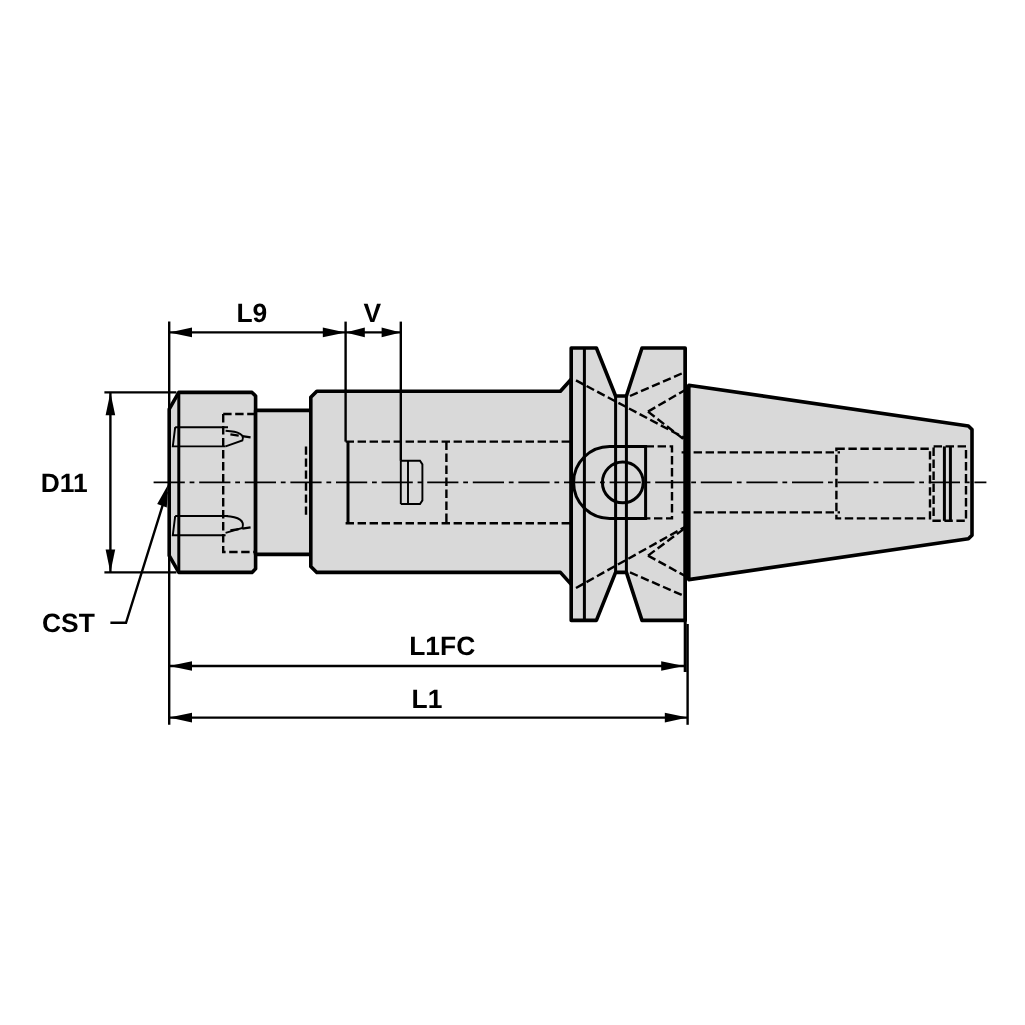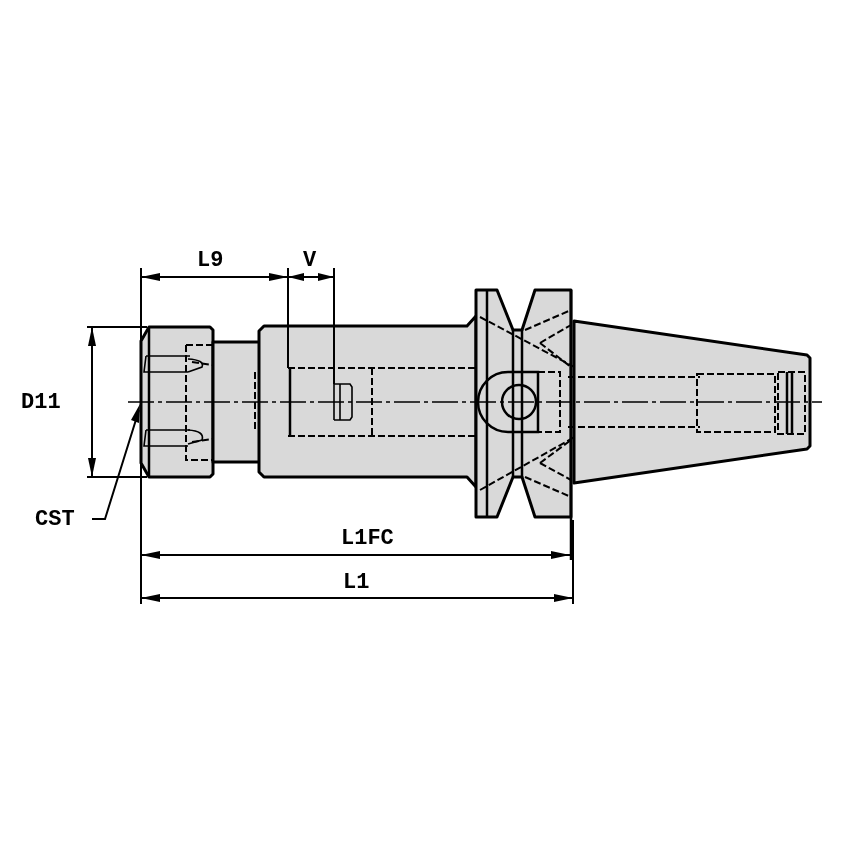--- a/index.html
+++ b/index.html
@@ -1,18 +1,18 @@
 <!DOCTYPE html>
 <html><head>
 <meta charset="utf-8">
 <style>
   html, body { margin: 0; padding: 0; background: #ffffff; }
   #canvas { position: relative; width: 854px; height: 854px; background: #ffffff; overflow: hidden; }
   svg { position: absolute; left: 0; top: 0; }
-  .lbl { position: absolute; font-family: Liberation Mono, monospace; font-weight: bold; font-size: 22px; color: #000; line-height: 1; white-space: nowrap; }
+  .lbl { position: absolute; font-family: Liberation Sans, sans-serif; font-weight: bold; font-size: 22px; color: #000; line-height: 1; white-space: nowrap; }
   .body { fill: #d9d9d9; stroke: #000; stroke-width: 3; stroke-linejoin: round; }
   .edge { fill: none; stroke: #000; stroke-width: 2.5; }
   .thin { fill: none; stroke: #000; stroke-width: 1.6; }
   .hid { fill: none; stroke: #000; stroke-width: 2; stroke-dasharray: 7 3; }
   .ctr { fill: none; stroke: #000; stroke-width: 1.5; stroke-dasharray: 26 4 4 4; }
   .dim { fill: none; stroke: #000; stroke-width: 2; }
   .arr { fill: #000; }
 </style>
 </head>
 <body>
@@ -102,17 +102,17 @@
       <polygon class="arr" points="570,555 551,551 551,559"></polygon>
 
       <line class="dim" x1="141" y1="598" x2="573" y2="598"></line>
       <polygon class="arr" points="141,598 160,594 160,602"></polygon>
       <polygon class="arr" points="573,598 554,594 554,602"></polygon>
     </g>
   </svg>
 
   <div class="lbl" style="left:197px; top:250px;">L9</div>
   <div class="lbl" style="left:303px; top:250px;">V</div>
-  <div class="lbl" style="left:21px; top:392px;">D11</div>
+  <div class="lbl" style="left:34px; top:392px;">D11</div>
   <div class="lbl" style="left:35px; top:509px;">CST</div>
   <div class="lbl" style="left:325px; top:528px;margin-left:16px;">L1FC</div>
   <div class="lbl" style="left:343px; top:572px;text-align:right;">L1</div>
 </div>
 
 </body></html>

